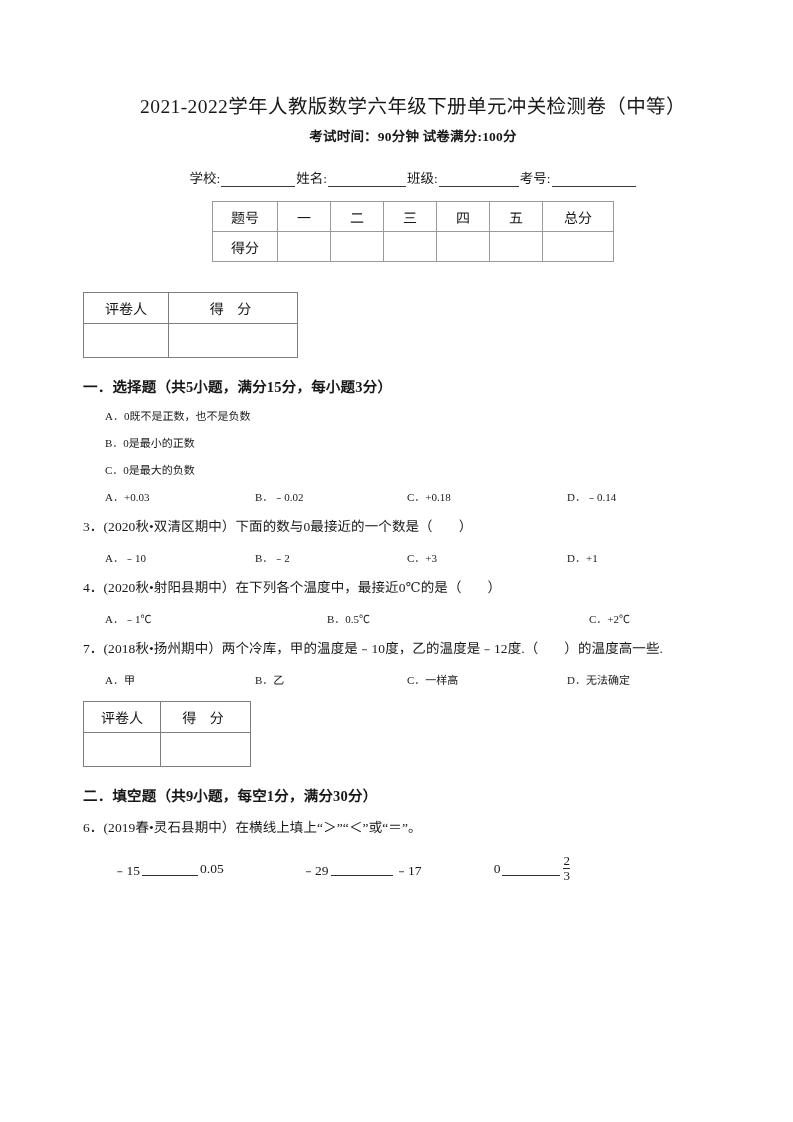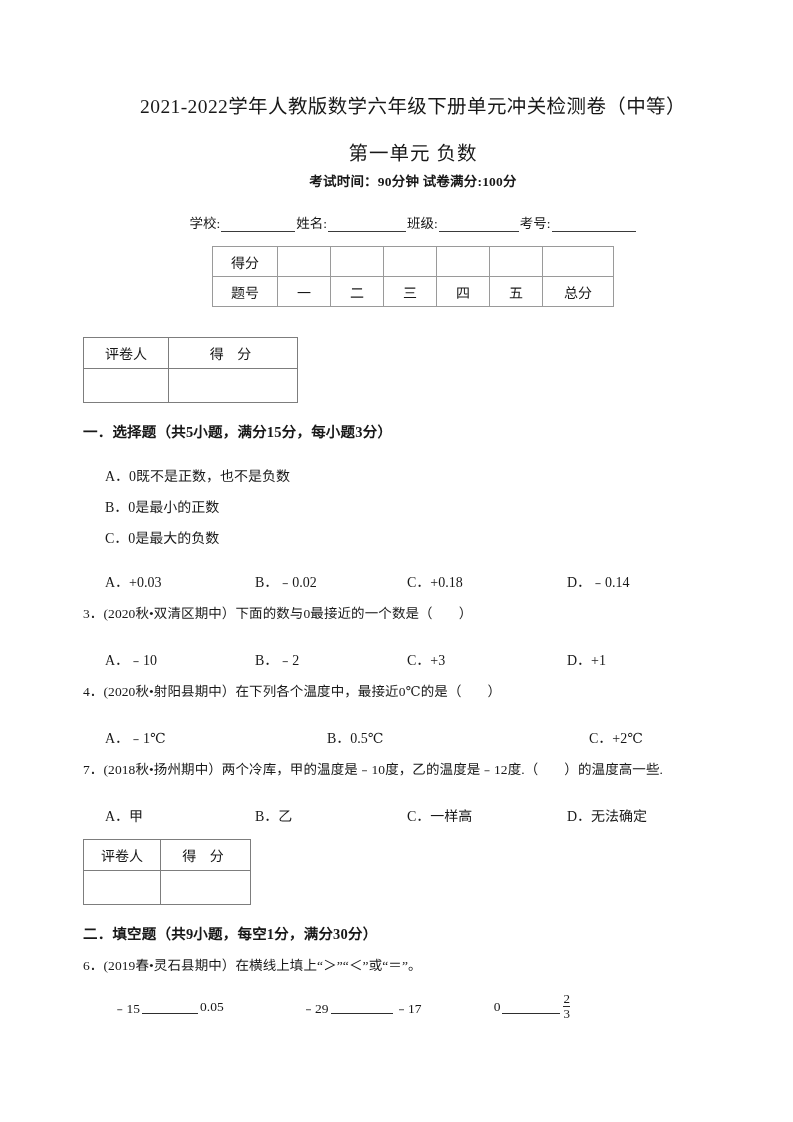--- a/index.html
+++ b/index.html
@@ -136,25 +136,26 @@
   .question {
     font-size: 13.5px;
     line-height: 1.55;
     margin-top: 13px;
     letter-spacing: 0.1px;
     white-space: nowrap;
   }
   .q-body { }
   .paren-blank { display: inline-block; width: 26px; }
   .options {
-    margin-top: 24px;
-    font-size: 14px;
+    margin-top: 11px;
+    font-size: 11px;
     padding-left: 22px;
     display: flex;
     white-space: nowrap;
+    font-family: Liberation Serif, serif;
   }
   .options.stacked { display: block; }
   .options.stacked .opt { margin-bottom: 11px; display: block; }
   .opt { display: inline-block; }
   .opt-4a { width: 150px; }
   .opt-4b { width: 152px; }
   .opt-4c { width: 160px; }
   .opt-3a { width: 222px; }
   .opt-3b { width: 262px; }
 
@@ -194,21 +195,20 @@
   .frac .den { border-top: 1px solid #2a2a2a; padding-top: 0px; }
   .frac .num { padding-bottom: 0px; }
 </style>
 </head>
 <body>
 
 <div class="page">
   <div class="content">
 
     <div class="doc-title">2021-2022学年人教版数学六年级下册单元冲关检测卷（中等）</div>
-    <div class="doc-subtitle">第一单元  负数</div>
     <div class="exam-meta">考试时间：90分钟  试卷满分:100分</div>
 
     <div class="student-info">
       <span class="info-field">
         <span class="info-label">学校:</span>
           <span class="blank-line bl-school"></span>
       </span>
       <span class="info-field">
         <span class="info-label">姓名:</span>
           <span class="blank-line bl-name"></span>
@@ -219,37 +219,37 @@
       </span>
       <span class="info-field">
         <span class="info-label">考号:</span>
           <span class="blank-line bl-id"></span>
       </span>
     </div>
 
     <div class="score-table-wrap">
       <table class="score-table">
         <tbody>
-          <tr>
-            <td class="head-cell">得分</td>
-            <td class="num-cell"></td>
-            <td class="num-cell"></td>
-            <td class="num-cell"></td>
-            <td class="num-cell"></td>
-            <td class="num-cell"></td>
-            <td class="total-cell"></td>
-          </tr>
           <tr>
             <td class="head-cell">题号</td>
             <td class="num-cell">一</td>
             <td class="num-cell">二</td>
             <td class="num-cell">三</td>
             <td class="num-cell">四</td>
             <td class="num-cell">五</td>
             <td class="total-cell">总分</td>
+          </tr>
+          <tr>
+            <td class="head-cell">得分</td>
+            <td class="num-cell"></td>
+            <td class="num-cell"></td>
+            <td class="num-cell"></td>
+            <td class="num-cell"></td>
+            <td class="num-cell"></td>
+            <td class="total-cell"></td>
           </tr>
         </tbody>
       </table>
     </div>
 
     <div class="grader-wrap">
       <table class="grader-table wide">
         <tbody>
           <tr>
             <td class="c1">评卷人</td>

